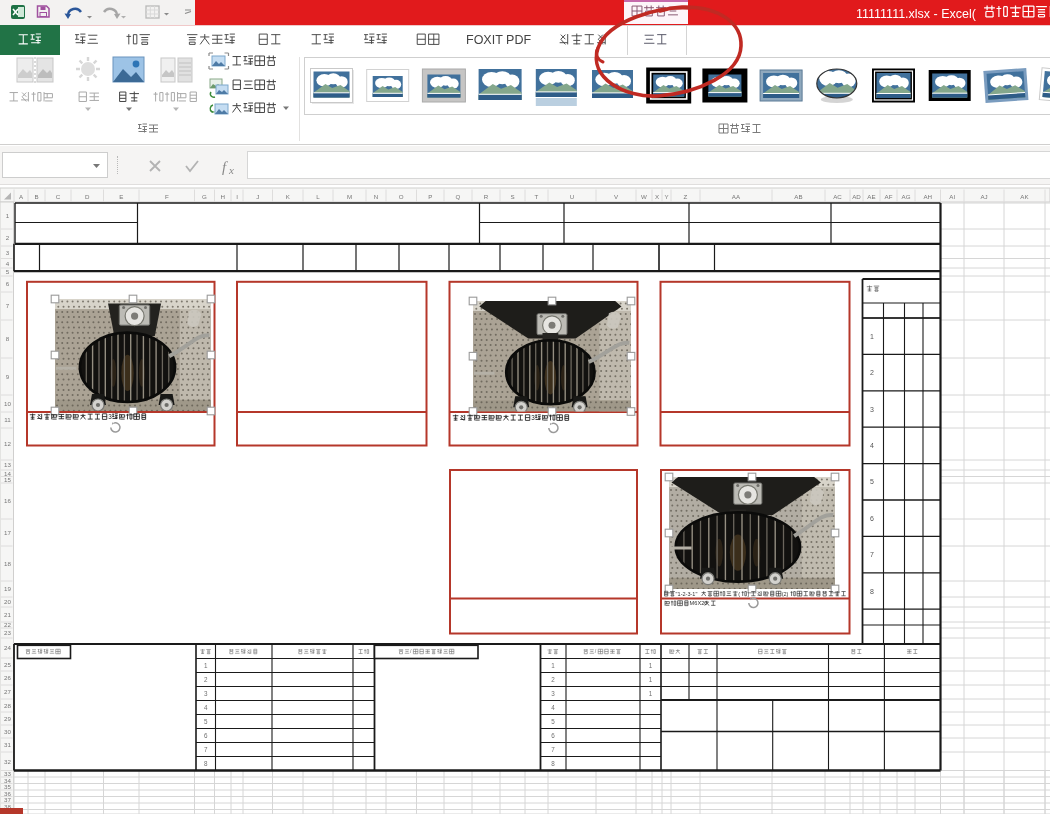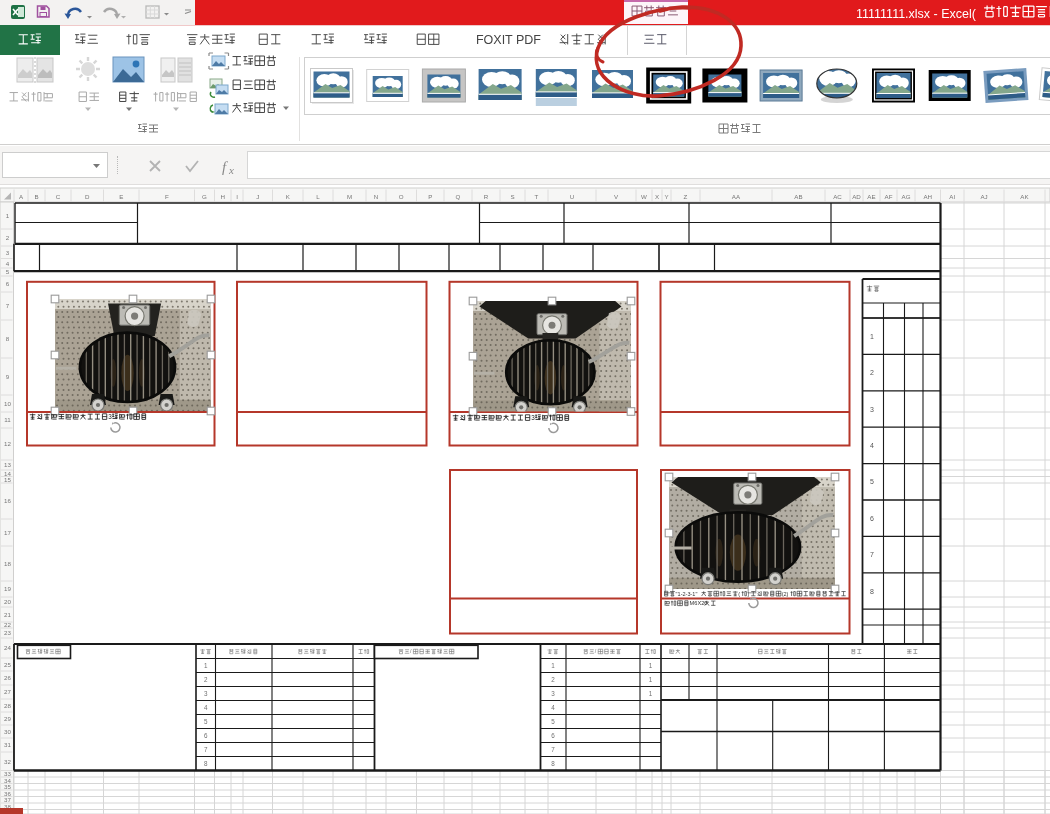--- a/index.html
+++ b/index.html
@@ -79,21 +79,21 @@
     <svg class="ab" style="left:415px;top:33px" width="26" height="15" viewBox="0 0 26 15">
       <path d="M2.22 1.07L10.27 1.07M2.22 1.07L2.22 11.42M10.27 1.07L10.27 11.42M2.22 11.42L10.27 11.42M2.22 6.25L10.27 6.25" stroke="#444" stroke-width="0.95" fill="none"></path>
       <path d="M13.57 1.07L23.92 1.07M13.57 1.07L13.57 11.42M23.92 1.07L23.92 11.42M13.57 11.42L23.92 11.42M13.57 6.25L23.92 6.25M18.75 1.07L18.75 11.42" stroke="#444" stroke-width="0.95" fill="none"></path>
     </svg>
     <svg class="ab" style="left:558px;top:33px" width="52" height="15" viewBox="0 0 52 15">
       <path d="M2.80 1.65L7.40 6.25M7.40 1.65L2.80 6.25M9.70 1.07L9.70 11.42M1.65 9.70L9.70 9.70M2.80 6.25L7.40 11.42" stroke="#444" stroke-width="0.95" fill="none"></path>
       <path d="M18.75 0.50L18.75 11.42M13.57 2.80L23.92 2.80M15.30 7.40L22.20 7.40M15.30 10.85L22.20 10.85" stroke="#444" stroke-width="0.95" fill="none"></path>
       <path d="M26.65 1.65L35.85 1.65M26.65 10.85L35.85 10.85M31.25 1.65L31.25 10.85" stroke="#444" stroke-width="0.95" fill="none"></path>
       <path d="M40.30 1.65L44.90 6.25M44.90 1.65L40.30 6.25M47.20 1.07L47.20 11.42M39.15 9.70L47.20 9.70M40.30 6.25L44.90 11.42" stroke="#444" stroke-width="0.95" fill="none"></path>
     </svg>
-    <div class="ab" style="left:466px;top:33px;width:75px;height:15px;font-size:12.5px;color:#444;text-align:right">FOXIT PDF</div>
+    <div class="ab" style="left:466px;top:33px;width:75px;height:15px;font-size:12.5px;color:#444;text-align:left">FOXIT PDF</div>
     <svg class="ab" style="left:643px;top:33px" width="28" height="15" viewBox="0 0 28 15">
       <path d="M1.65 2.22L10.85 2.22M2.80 6.25L9.70 6.25M1.07 10.27L11.42 10.27" stroke="#5a5a6a" stroke-width="1.00" fill="none"></path>
       <path d="M14.15 1.65L23.35 1.65M14.15 10.85L23.35 10.85M18.75 1.65L18.75 10.85" stroke="#5a5a6a" stroke-width="1.00" fill="none"></path>
     </svg>
     <div class="ab" style="left:0;top:55px;width:1050px;height:90px;background:#fff;border-bottom:1px solid #d0cfce"></div>
     <div class="ab" style="left:299px;top:57px;width:1px;height:84px;background:#e2e1e0"></div>
     <svg class="ab" style="left:0;top:55px" width="300" height="90" viewBox="0 0 300 90">
 <g opacity="0.75">
 <rect x="17" y="3" width="16" height="24" fill="#e8e8e8" stroke="#b5b5b5"></rect>
 <rect x="37" y="3" width="16" height="24" fill="#dcdcdc" stroke="#b5b5b5"></rect>

